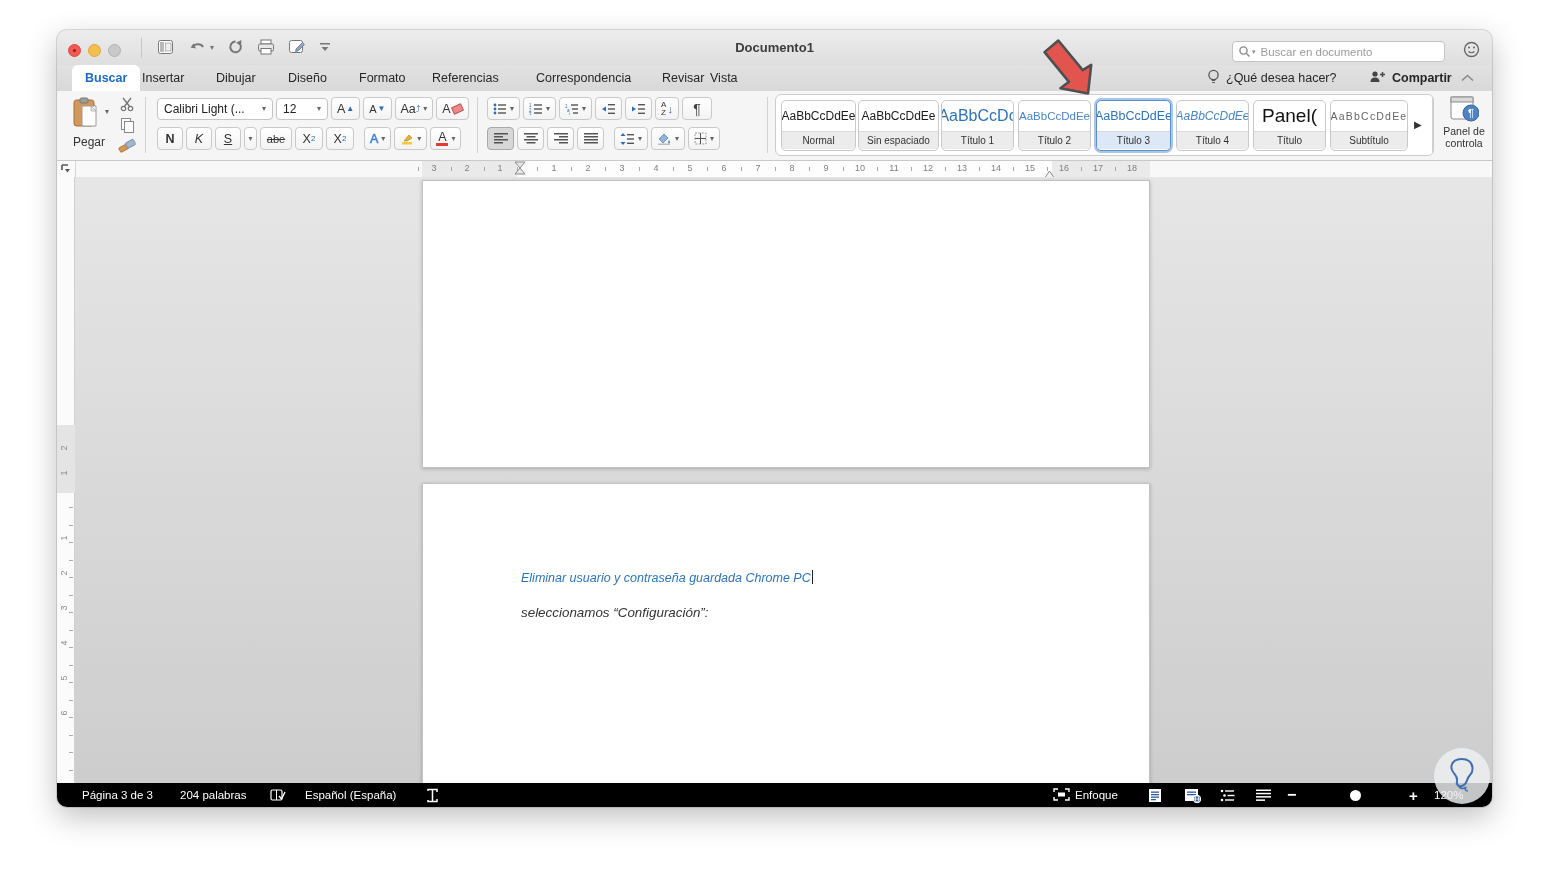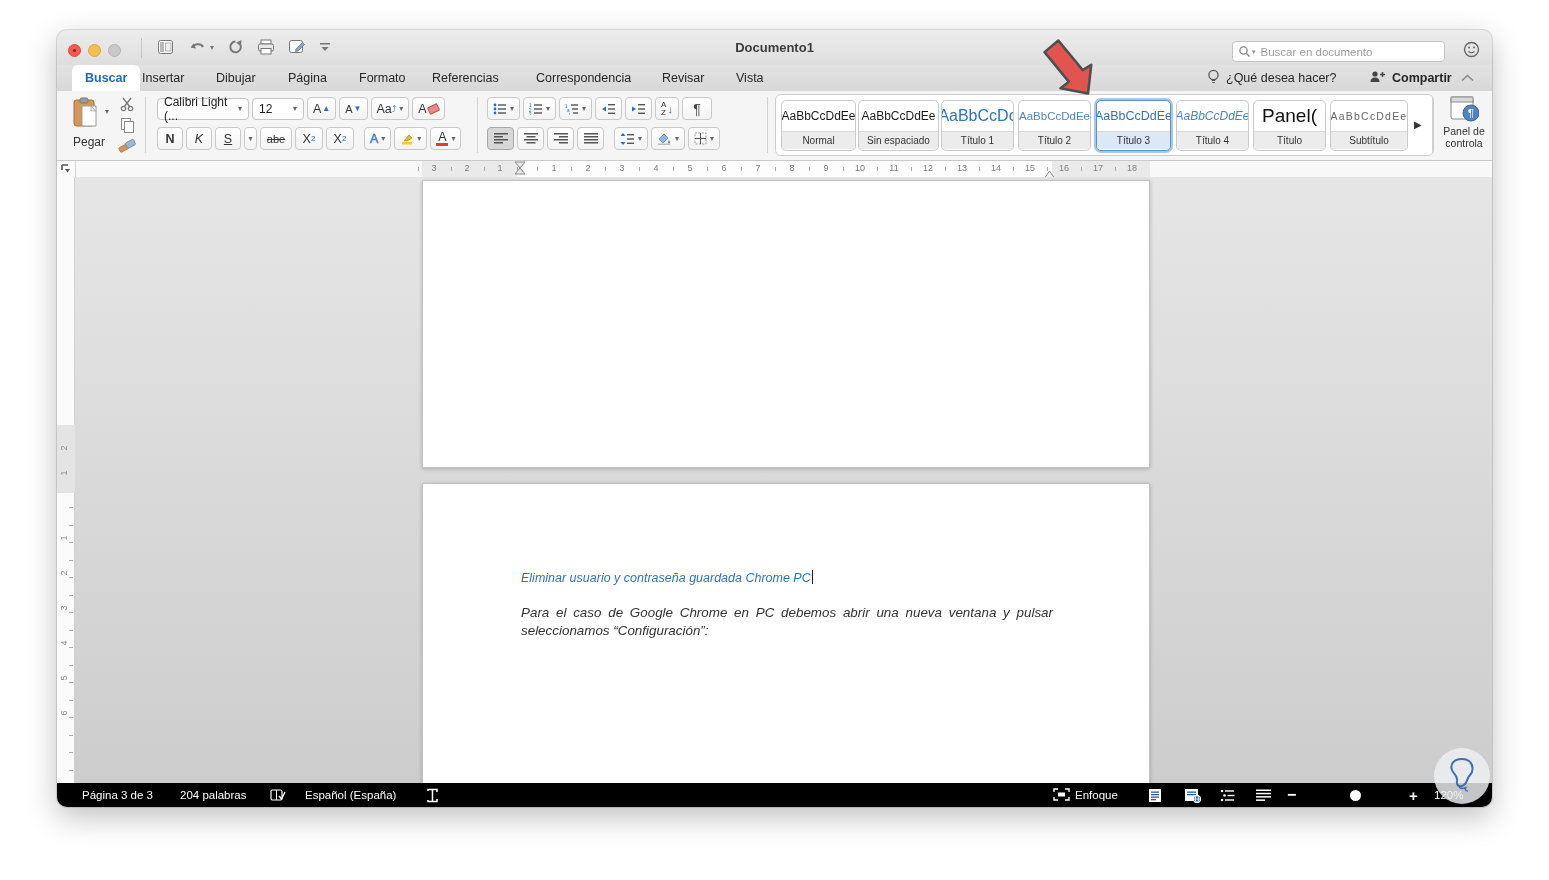--- a/index.html
+++ b/index.html
@@ -169,35 +169,35 @@
     <div class="tab active" style="left:15px">
         <span>Buscar</span>
       </div>
     <div class="tab" style="left:72px">
         <span>Insertar</span>
       </div>
     <div class="tab" style="left:146px">
         <span>Dibujar</span>
       </div>
     <div class="tab" style="left:218px">
-        <span>Página</span>
+        <span>Diseño</span>
       </div>
     <div class="tab" style="left:289px">
         <span>Formato</span>
       </div>
     <div class="tab" style="left:362px">
         <span>Referencias</span>
       </div>
     <div class="tab" style="left:466px">
         <span>Correspondencia</span>
       </div>
     <div class="tab" style="left:592px">
         <span>Revisar</span>
       </div>
-    <div class="tab" style="left:666px">
+    <div class="tab" style="left:640px">
         <span>Vista</span>
       </div>
 
     <div class="tellme" style="left:1150px">
       <span>
         <svg width="13" height="16">
             <circle cx="6.5" cy="6" r="4.6" fill="none" stroke="#555" stroke-width="1.3"></circle>
             <line x1="4.8" y1="11.5" x2="8.2" y2="11.5" stroke="#555" stroke-width="1.2"></line>
             <line x1="5.2" y1="13.5" x2="7.8" y2="13.5" stroke="#555" stroke-width="1.2"></line>
           </svg>
@@ -250,21 +250,21 @@
     </span>
     <span style="position:absolute;left:61px;top:46px">
       <svg width="18" height="16">
           <rect x="1" y="9" width="9" height="5" rx="1" transform="rotate(-28 5 11)" fill="#d3975a" stroke="#a8713b" stroke-width=".8"></rect>
           <rect x="8" y="4" width="9" height="6" rx="1" transform="rotate(-28 12 7)" fill="#9fb6cf" stroke="#70899f" stroke-width=".8"></rect>
         </svg>
     </span>
     <div class="vdiv" style="left:88px"></div>
 
     <div class="row" style="left:100px;top:6px">
-      <div class="sel" style="width:92px">
+      <div class="sel" style="width:116px">
         <span>Calibri Light (...</span>
           <span class="car">▾</span>
       </div>
       <div class="sel" style="width:52px">
         <span>12</span>
           <span class="car">▾</span>
       </div>
       <div class="b">
           <span>A</span>
           <span style="color:#2b6cb8;font-size:8px;margin-left:1px">▲</span>
@@ -573,21 +573,20 @@
         <path d="M1 1 L1 6 M1 1 L7 1" stroke="#555" stroke-width="1.6" fill="none"></path>
         <path d="M4 5 L9 5 L6.5 8.5 Z" fill="#555"></path>
       </svg>
   </div>
 
   <div class="docarea">
     <div class="page page1"></div>
     <div class="page page2">
       <div class="doc-heading"><span>Eliminar usuario y contraseña guardada Chrome PC</span><span class="caret-line"></span></div>
       <div class="doc-para">
-        <div>Para el caso de Google Chrome en PC debemos abrir una nueva ventana y pulsar</div>
         <div>seleccionamos “Configuración”:</div>
       </div>
     </div>
   </div>
 
   <div class="vruler">
     <div class="vmarginband"></div>
     <div id="v-nums" style="position:absolute;left:0;top:0;width:18px;height:100%">
         <span class="vnum" style="left: 4px; top: 266px;">2</span>
         <span class="vnum" style="left: 4px; top: 291px;">1</span>

